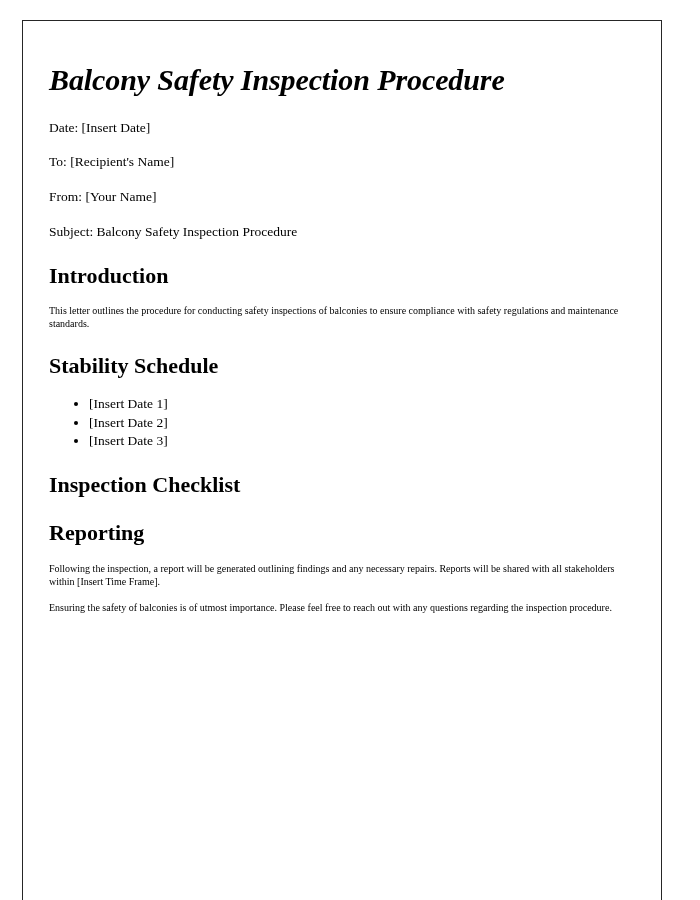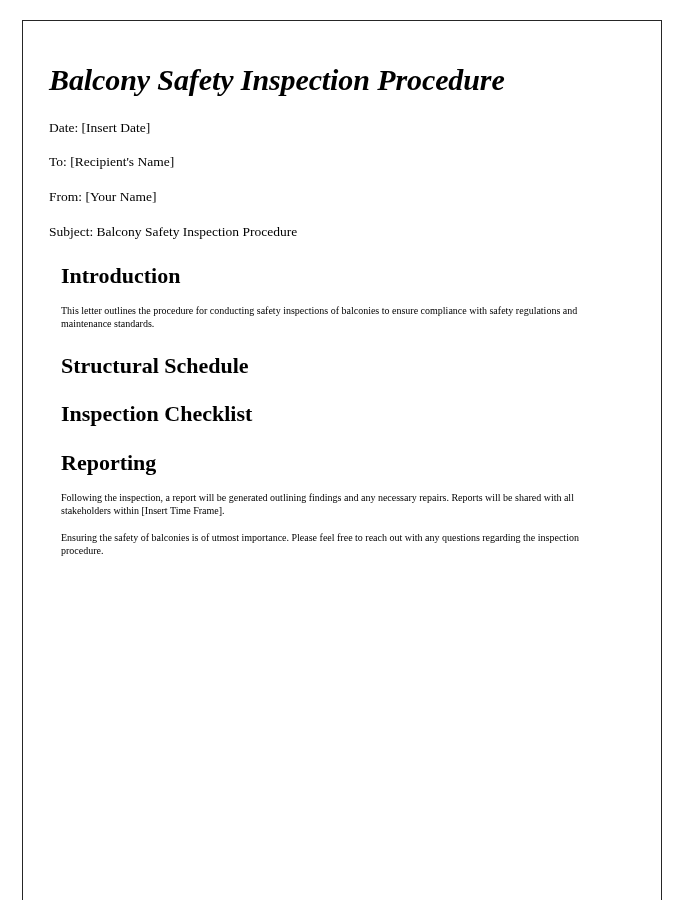--- a/index.html
+++ b/index.html
@@ -71,21 +71,21 @@
   }
 
   .bullet-list li {
     font-size: 13.5px;
     line-height: 1.35;
     margin: 0;
     padding: 0;
   }
 
   .section-block {
-    margin: 12px;
+    margin: 0;
   }
 </style>
 </head>
 <body>
 
 <div class="page-frame">
   <div class="page-inner">
 
     <h1 class="doc-title">Balcony Safety Inspection Procedure</h1>
 
@@ -93,21 +93,26 @@
     <p class="meta-line">To: [Recipient's Name]</p>
     <p class="meta-line">From: [Your Name]</p>
     <p class="meta-line">Subject: Balcony Safety Inspection Procedure</p>
 
     <section class="section-block">
       <h2 class="section-heading">Introduction</h2>
       <p class="body-text">This letter outlines the procedure for conducting safety inspections of balconies to ensure compliance with safety regulations and maintenance standards.</p>
     </section>
 
     <section class="section-block">
-      <h2 class="section-heading">Structural Schedule</h2>
+      <h2 class="section-heading">Stability Schedule</h2>
+      <ul class="bullet-list">
+        <li>[Insert Date 1]</li>
+        <li>[Insert Date 2]</li>
+        <li>[Insert Date 3]</li>
+      </ul>
     </section>
 
     <section class="section-block">
       <h2 class="section-heading">Inspection Checklist</h2>
     </section>
 
     <section class="section-block">
       <h2 class="section-heading">Reporting</h2>
       <p class="body-text">Following the inspection, a report will be generated outlining findings and any necessary repairs. Reports will be shared with all stakeholders within [Insert Time Frame].</p>
     </section>

